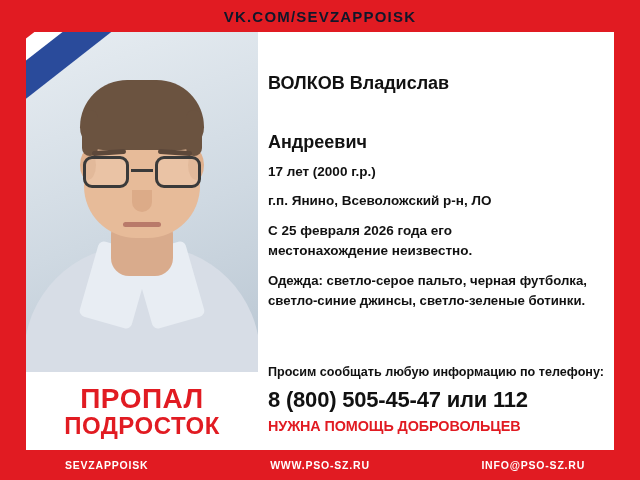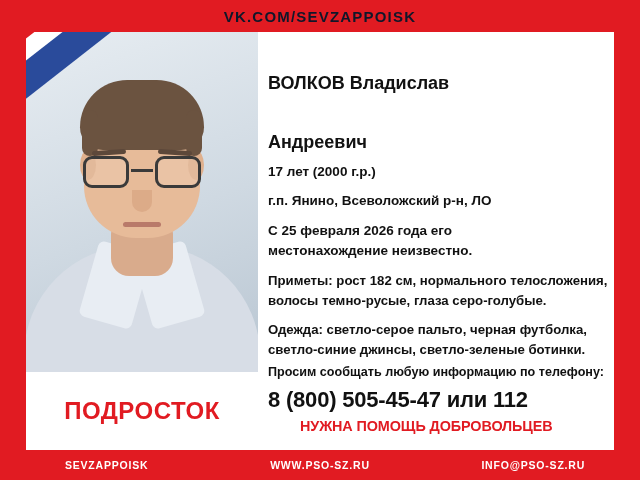--- a/index.html
+++ b/index.html
@@ -271,21 +271,20 @@
     font-weight: bold;
     margin-top: 6px;
     letter-spacing: -0.2px;
   }
   .footer-block .help {
     font-size: 14.4px;
     font-weight: bold;
     color: #e11b22;
     margin-top: 5px;
     letter-spacing: -0.1px;
-    margin-left: 32px;
   }
 </style>
 </head>
 <body>
 
 <div class="poster">
 
   <div class="top-banner">
     <span class="vk-url">VK.COM/SEVZAPPOISK</span>
   </div>
@@ -316,31 +315,31 @@
     <div class="p-mouth"></div>
   </div>
 
   <div class="ribbon">
     <div class="stripe s-red"></div>
     <div class="stripe s-white"></div>
     <div class="stripe s-blue"></div>
   </div>
 
   <div class="missing-block">
+    <div class="l1">ПРОПАЛ</div>
     <div class="l2">ПОДРОСТОК</div>
   </div>
 
   <div class="info">
     <div class="name">ВОЛКОВ Владислав</div>
     <div class="name">Андреевич</div>
     <div class="line">17 лет (2000 г.р.)</div>
     <div class="line">г.п. Янино, Всеволожский р-н, ЛО</div>
     <div class="line">С 25 февраля 2026 года его</div>
     <div class="line tight">местонахождение неизвестно.</div>
-    <div class="para">Приметы:  рост 182 см, нормального телосложения, волосы темно-русые, глаза серо-голубые.</div>
     <div class="para">Одежда:  светло-серое пальто, черная футболка, светло-синие джинсы, светло-зеленые ботинки.</div>
   </div>
 
   <div class="footer-block">
     <div class="ask">Просим сообщать любую информацию по телефону:</div>
     <div class="phone">8 (800) 505-45-47 или 112</div>
     <div class="help">НУЖНА ПОМОЩЬ ДОБРОВОЛЬЦЕВ</div>
   </div>
 
   <div class="bottom-banner">

